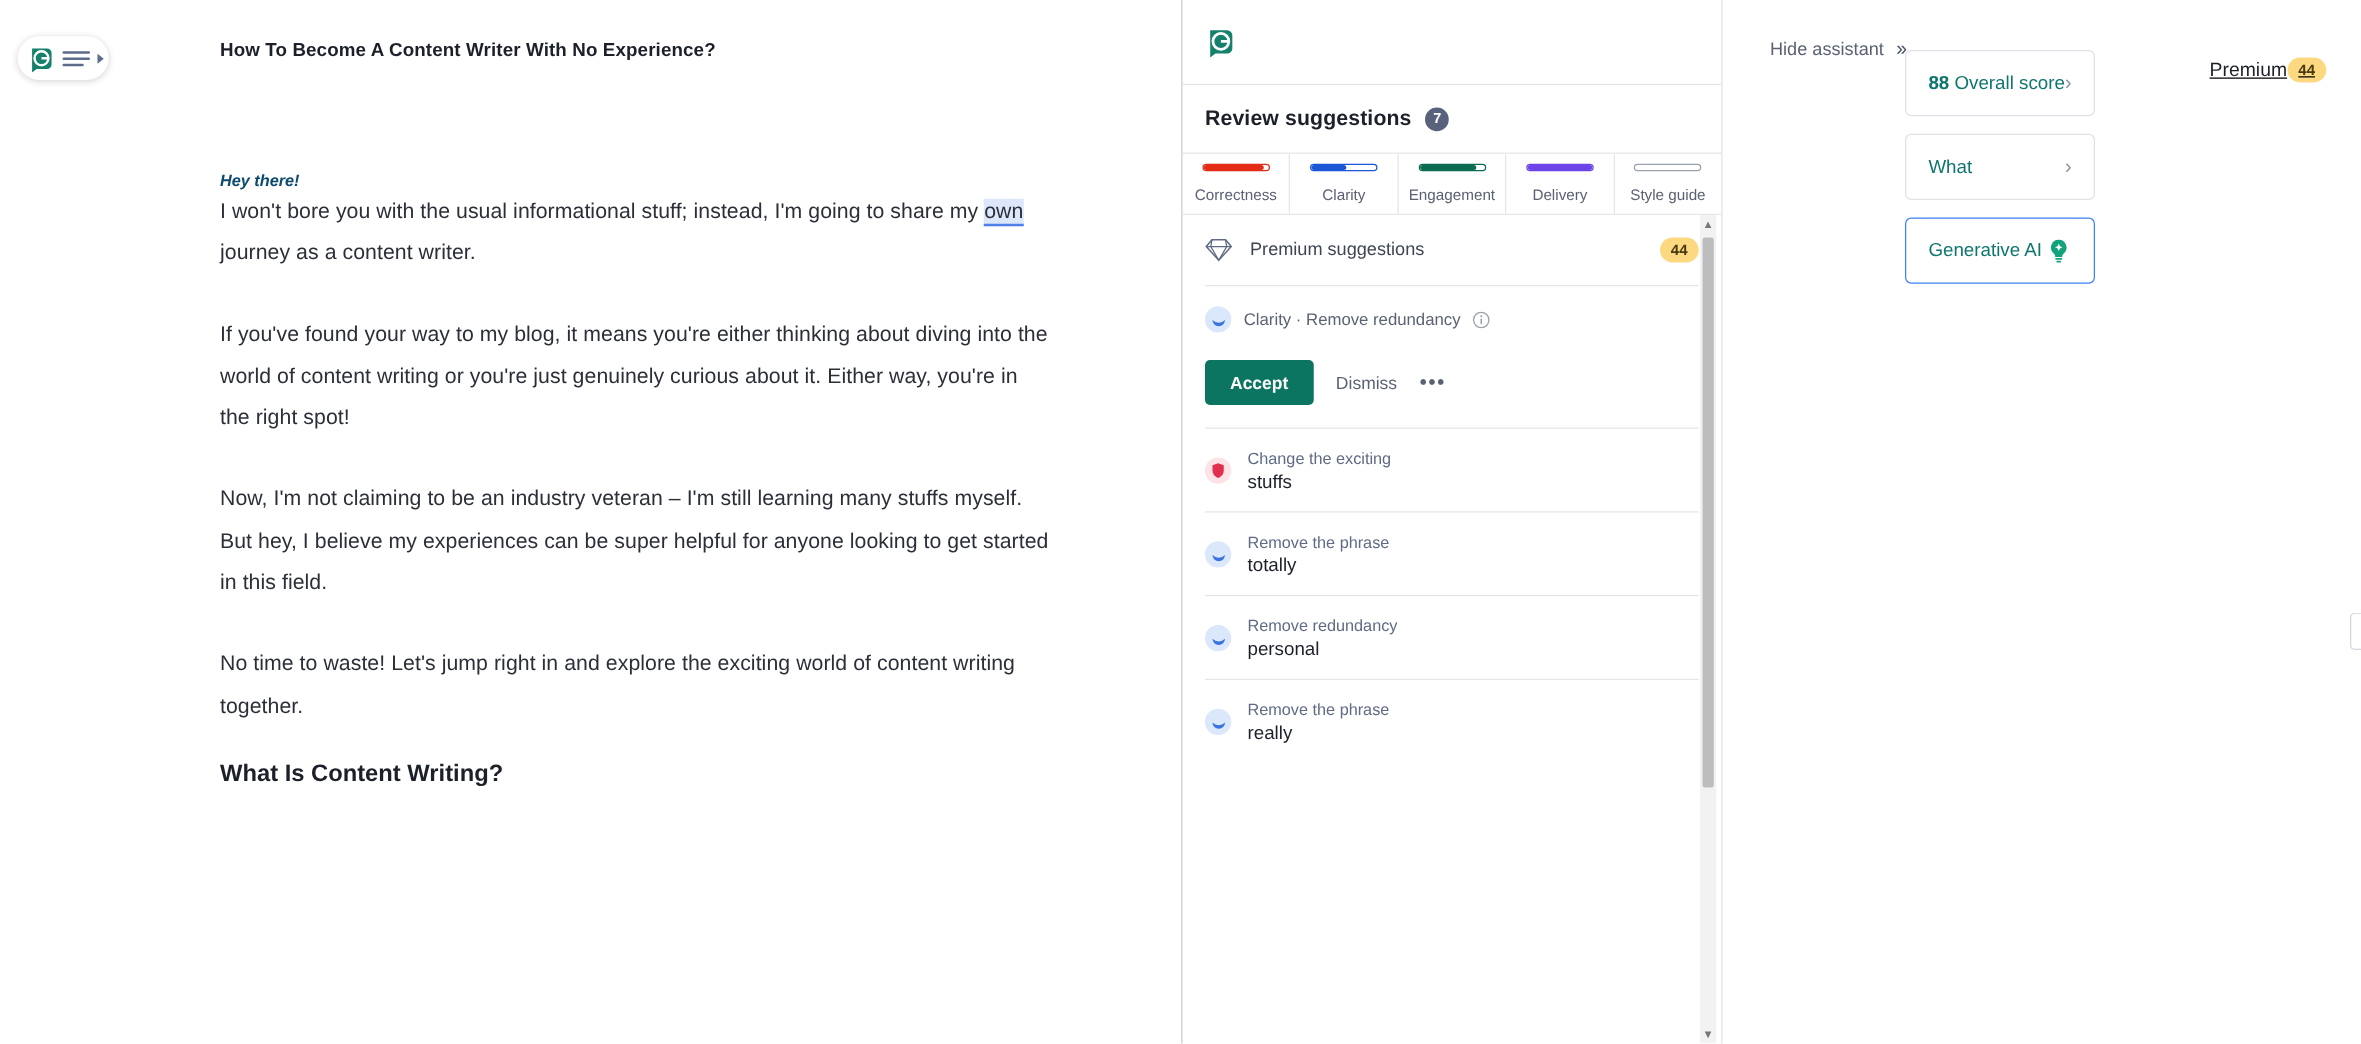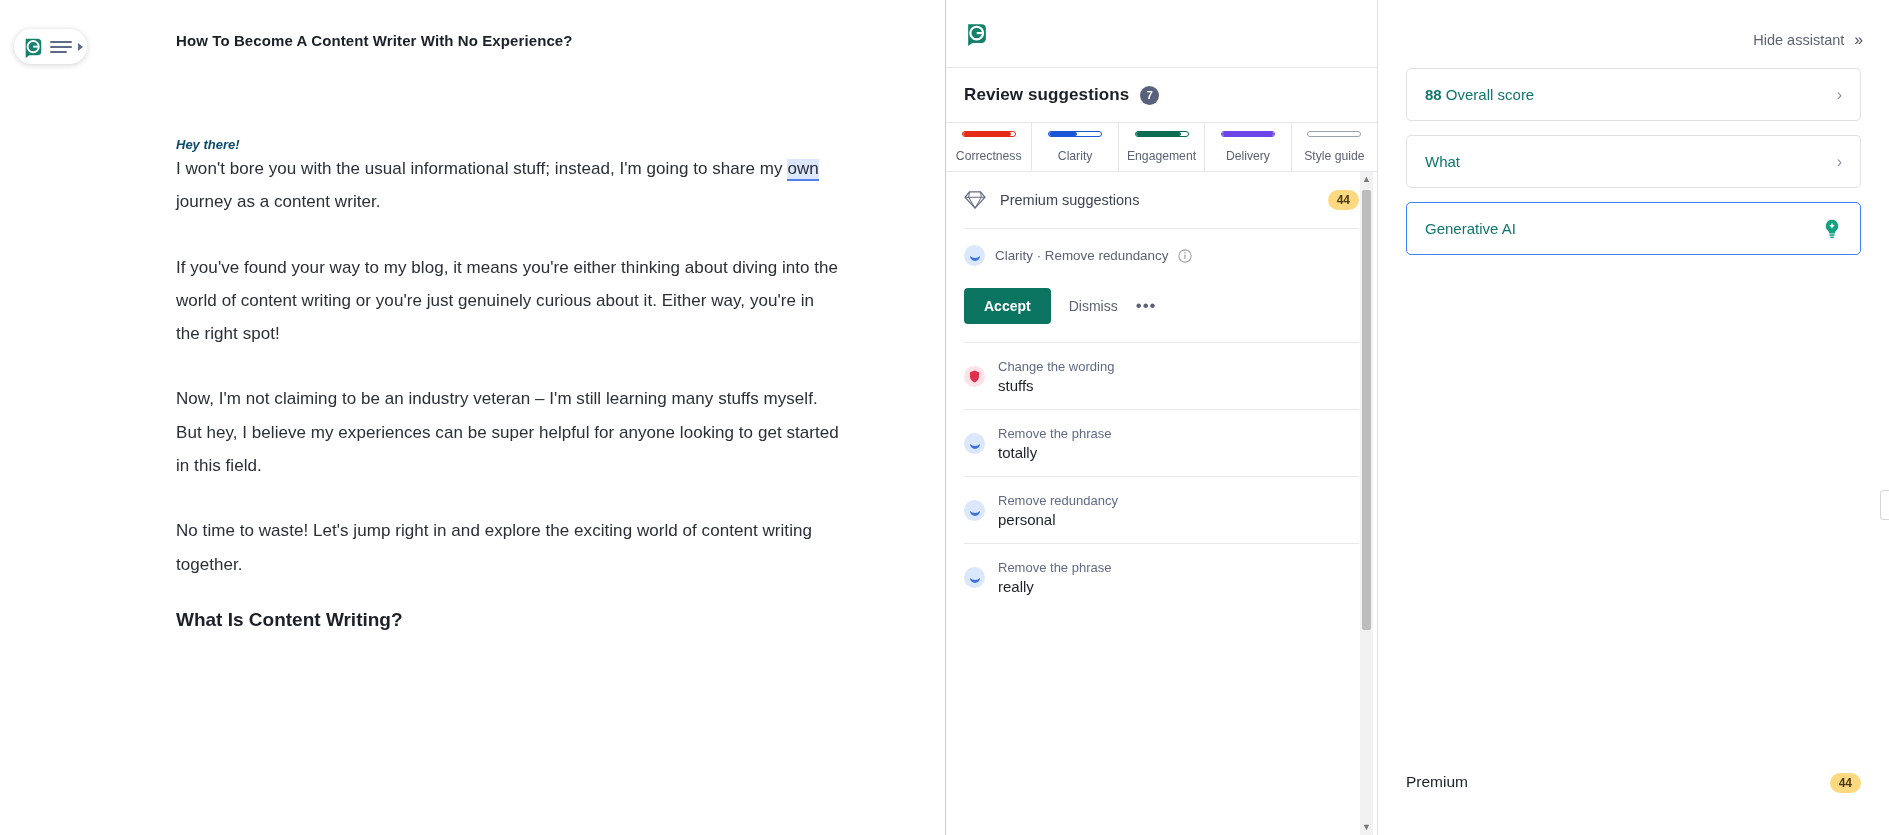--- a/index.html
+++ b/index.html
@@ -155,22 +155,22 @@
   .sbar-arrow { font-size: 9px; color: #777; line-height: 1; padding: 3px 0; }
   .sbar-thumb {
     position: absolute; top: 18px; width: 9px; height: 440px;
     background: #bdbdbd; border-radius: 2px;
   }
 
   
   .right {
     width: 512px; height: 835px; background: #ffffff;
     border-left: 1px solid #dfe1e6;
-    padding: 26px 28px 0 28px; position: relative;
-    display: flex; flex-direction: column;
+    padding: 26px 28px 0 38px; position: relative;
+    display: flex; flex-direction: row;
   }
   .hide-assistant {
     display: flex; align-items: center; justify-content: flex-end;
     gap: 10px; height: 28px; cursor: pointer;
   }
   .hide-assistant .txt { font-size: 14.5px; color: #5a6273; }
   .chev2 { color: #4a5366; font-size: 16px; letter-spacing: -2px; }
 
   .r-card {
     border: 1px solid #dfe1e6; border-radius: 5px;
@@ -180,21 +180,21 @@
   }
   .r-card .lbl { flex: 1 1 auto; font-size: 15px; color: #0f766e; }
   .r-card .lbl b { font-weight: bold; }
   .r-card .chev { color: #8a919f; font-size: 16px; }
   .r-card.active { border: 1px solid #3b82f6; }
   .bulb { width: 20px; height: 20px; }
 
   .r-spacer { flex: 1 1 auto; }
 
   .premium-foot {
-    display: flex; align-items: flex-start; height: 40px; margin-bottom: 22px;
+    display: flex; align-items: flex-end; height: 40px; margin-bottom: 22px; text-decoration: underline;
   }
   .premium-foot .lbl { flex: 1 1 auto; font-size: 15.5px; color: #1c2029; }
 
   .expert-row { display: flex; align-items: center; gap: 16px; height: 62px;
                 cursor: pointer; }
   .expert-ic { width: 26px; height: 28px; flex: none; }
   .expert-txt { font-size: 15.5px; color: #1c2029; line-height: 1.35; }
 
   .edge-tab {
     position: absolute; right: 0; top: 490px; width: 9px; height: 30px;
@@ -322,21 +322,21 @@
         </div>
 
         <div id="sug-items">
             <div class="sug-item">
               <span class="dot-ic red">
                 <svg width="11" height="13" viewBox="0 0 11 13">
                   <path d="M5.5 0.6 10 2.2v4.2c0 3-2 5-4.5 6C3 11.4 1 9.4 1 6.4V2.2z" fill="#e0304b"></path>
                 </svg>
               </span>
               <span class="meta">
-                <span class="kind">Change the wording</span>
+                <span class="kind">Change the exciting</span>
                 <span class="word">stuffs</span>
               </span>
             </div>
             <div class="sug-item">
               <span class="dot-ic blue">
                 <svg width="12" height="12" viewBox="0 0 12 12">
                   <path d="M1 6a5 5 0 0 0 10 0A7 7 0 0 1 1 6z" fill="#3b74e0"></path>
                 </svg>
               </span>
               <span class="meta">

